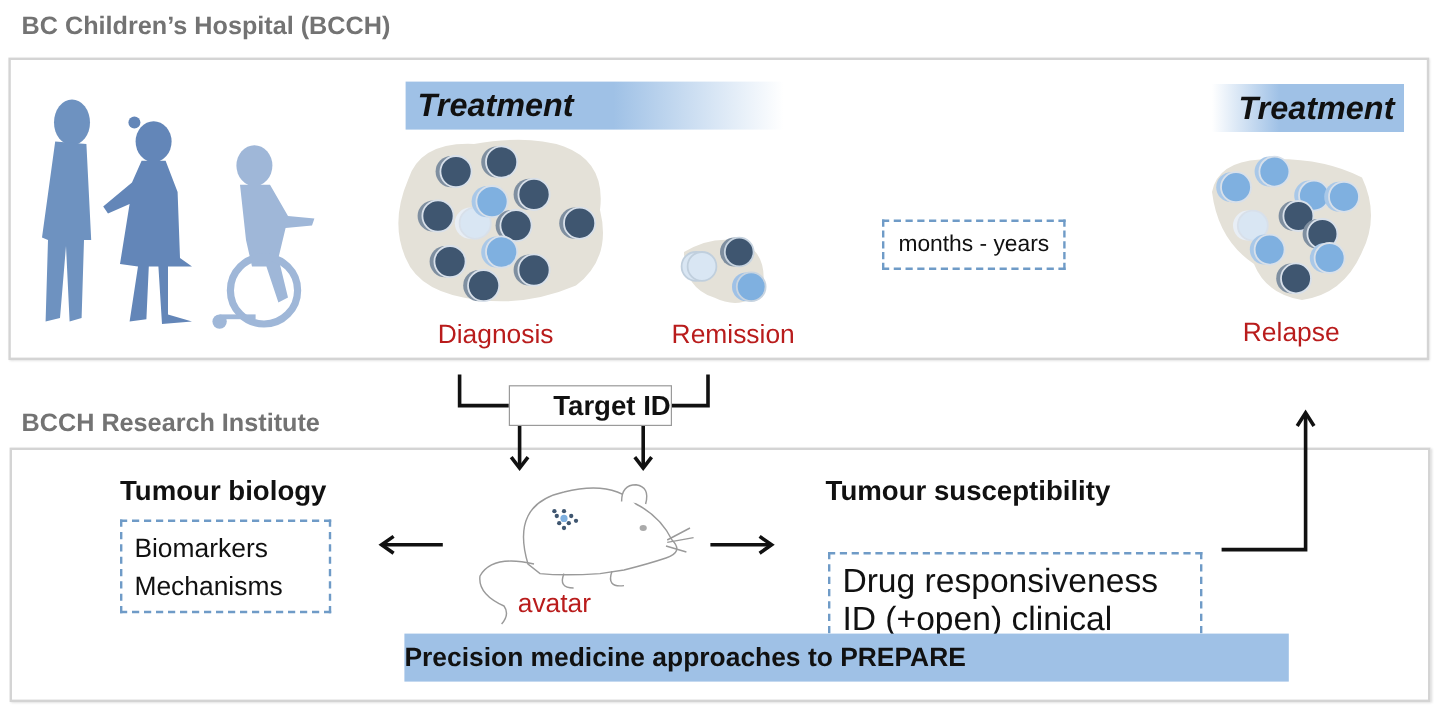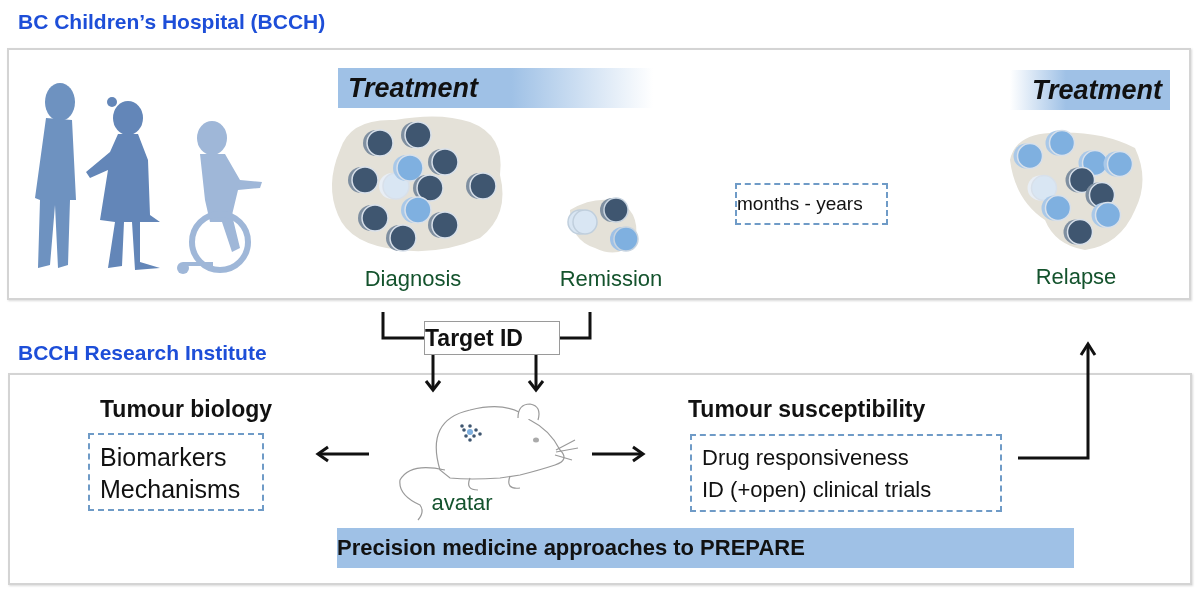--- a/index.html
+++ b/index.html
@@ -1,25 +1,25 @@
 <!DOCTYPE html>
 <html><head>
 <meta charset="utf-8">
 <style>
   html, body { margin: 0; padding: 0; background: #ffffff; }
   body { width: 1200px; height: 592px; position: relative; overflow: hidden;
          font-family: "Liberation Sans", sans-serif; color: #111; }
   .abs { position: absolute; }
-  .section-title { font-weight: bold; font-size: 21px; color: #1d4ed8; }
+  .section-title { font-weight: bold; font-size: 21px; color: #737373; }
   .frame { border: 2px solid #d4d4d4; box-shadow: 1px 1px 2px rgba(0,0,0,0.15); background: #fff; }
   .treat-bar { height: 40px; font-weight: bold; font-size: 27px; line-height: 40px; padding-left: 10px; box-sizing: border-box; font-style: italic; }
-  .label { font-size: 22px; color: #14532d; text-align: center; }
+  .label { font-size: 22px; color: #b91c1c; text-align: center; }
   .dashed { border: 2px dashed #6f9bc7; background: #fff; box-sizing: border-box; }
   .bold-label { font-weight: bold; font-size: 23px; }
-  .target-box { border: 1.5px solid #9a9a9a; background: #fff; font-weight: bold; font-size: 23px; text-align: left; line-height: 32px; box-sizing: border-box; }
+  .target-box { border: 1.5px solid #9a9a9a; background: #fff; font-weight: bold; font-size: 23px; text-align: right; line-height: 32px; box-sizing: border-box; }
   .precision { background: #9fc1e6; font-weight: bold; font-size: 22px; line-height: 40px; padding-left: 0; box-sizing: border-box; }
   svg { position: absolute; left: 0; top: 0; }
 </style>
 </head>
 <body>
 
 <div class="abs section-title" style="left:18px; top:10px;">BC Children’s Hospital (BCCH)</div>
 <div class="abs section-title" style="left:18px; top:341px;">BCCH Research Institute</div>
 
 <div class="abs frame" style="left:7px; top:48px; width:1180px; height:248px;"></div>
@@ -167,37 +167,37 @@
       <circle cx="480" cy="434" r="1.8" fill="#3f5670"></circle>
       <circle cx="462" cy="426" r="1.8" fill="#3f5670"></circle>
       <circle cx="470" cy="432" r="3" fill="#7fb0e0"></circle>
     </g>
 </svg>
 
 <div class="abs label" style="left:348px; top:266px; width:130px;">Diagnosis</div>
 <div class="abs label" style="left:546px; top:266px; width:130px;">Remission</div>
 <div class="abs label" style="left:1026px; top:264px; width:100px;">Relapse</div>
 
-<div class="abs dashed" style="left:735px; top:183px; width:153px; height:42px; font-size:19px; line-height:38px; ">
+<div class="abs dashed" style="left:735px; top:183px; width:153px; height:42px; font-size:19px; line-height:38px; text-align:center;">
   <span>months - years</span>
 </div>
 
 <div class="abs target-box" style="left:424px; top:321px; width:136px; height:34px;">
   <span>Target ID</span>
 </div>
 
 <div class="abs bold-label" style="left:80px; top:396px;margin-left:20px;">Tumour biology</div>
-<div class="abs dashed" style="left:88px; top:433px; width:176px; height:78px; padding:6px 10px; font-size:25px; line-height:32px;">
+<div class="abs dashed" style="left:100px; top:433px; width:176px; height:78px; padding:6px 10px; font-size:22px; line-height:32px;">
   <div>Biomarkers</div>
   <div>Mechanisms</div>
 </div>
 
 <div class="abs label" style="left:414px; top:490px; width:96px;">avatar</div>
 
 <div class="abs bold-label" style="left:688px; top:396px;">Tumour susceptibility</div>
-<div class="abs dashed" style="left:690px; top:434px; width:312px; height:78px; padding:6px 10px; font-size:22px; line-height:32px;">
+<div class="abs dashed" style="left:690px; top:460px; width:312px; height:78px; padding:6px 10px; font-size:28px; line-height:32px;">
   <div>Drug responsiveness</div>
   <div>ID (+open) clinical trials</div>
 </div>
 
 <div class="abs precision" style="left:337px; top:528px; width:737px; height:40px;">
   <span>Precision medicine approaches to PREPARE</span>
 </div>
 
 </body></html>

